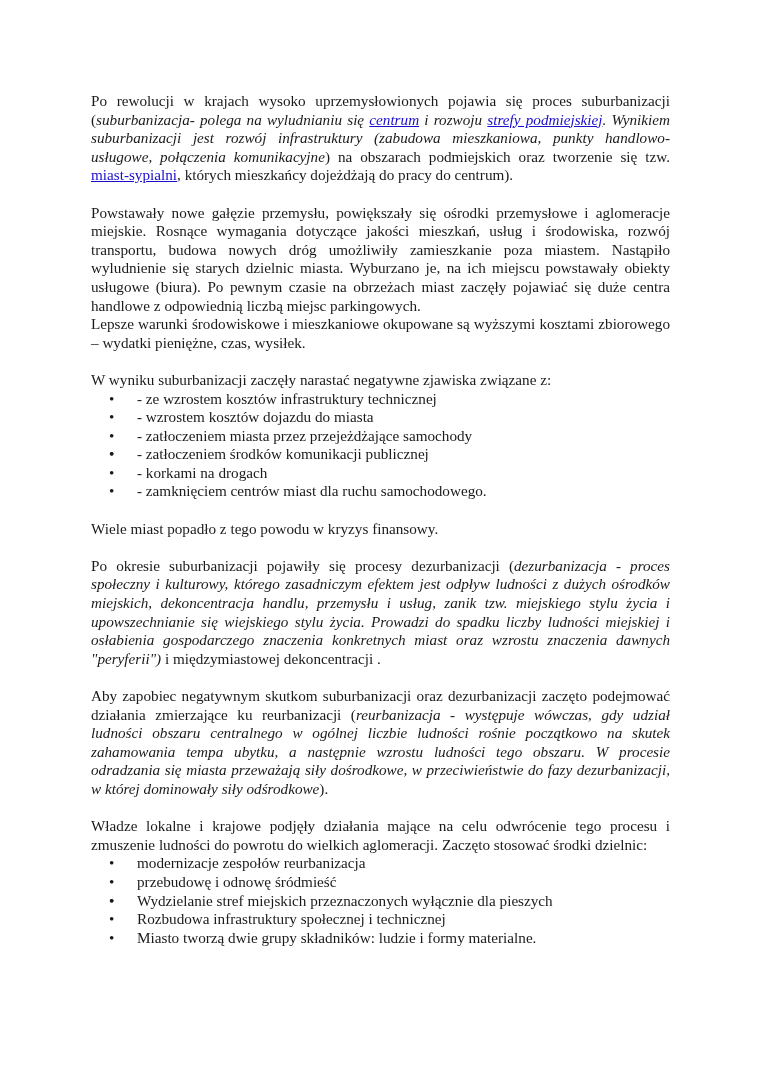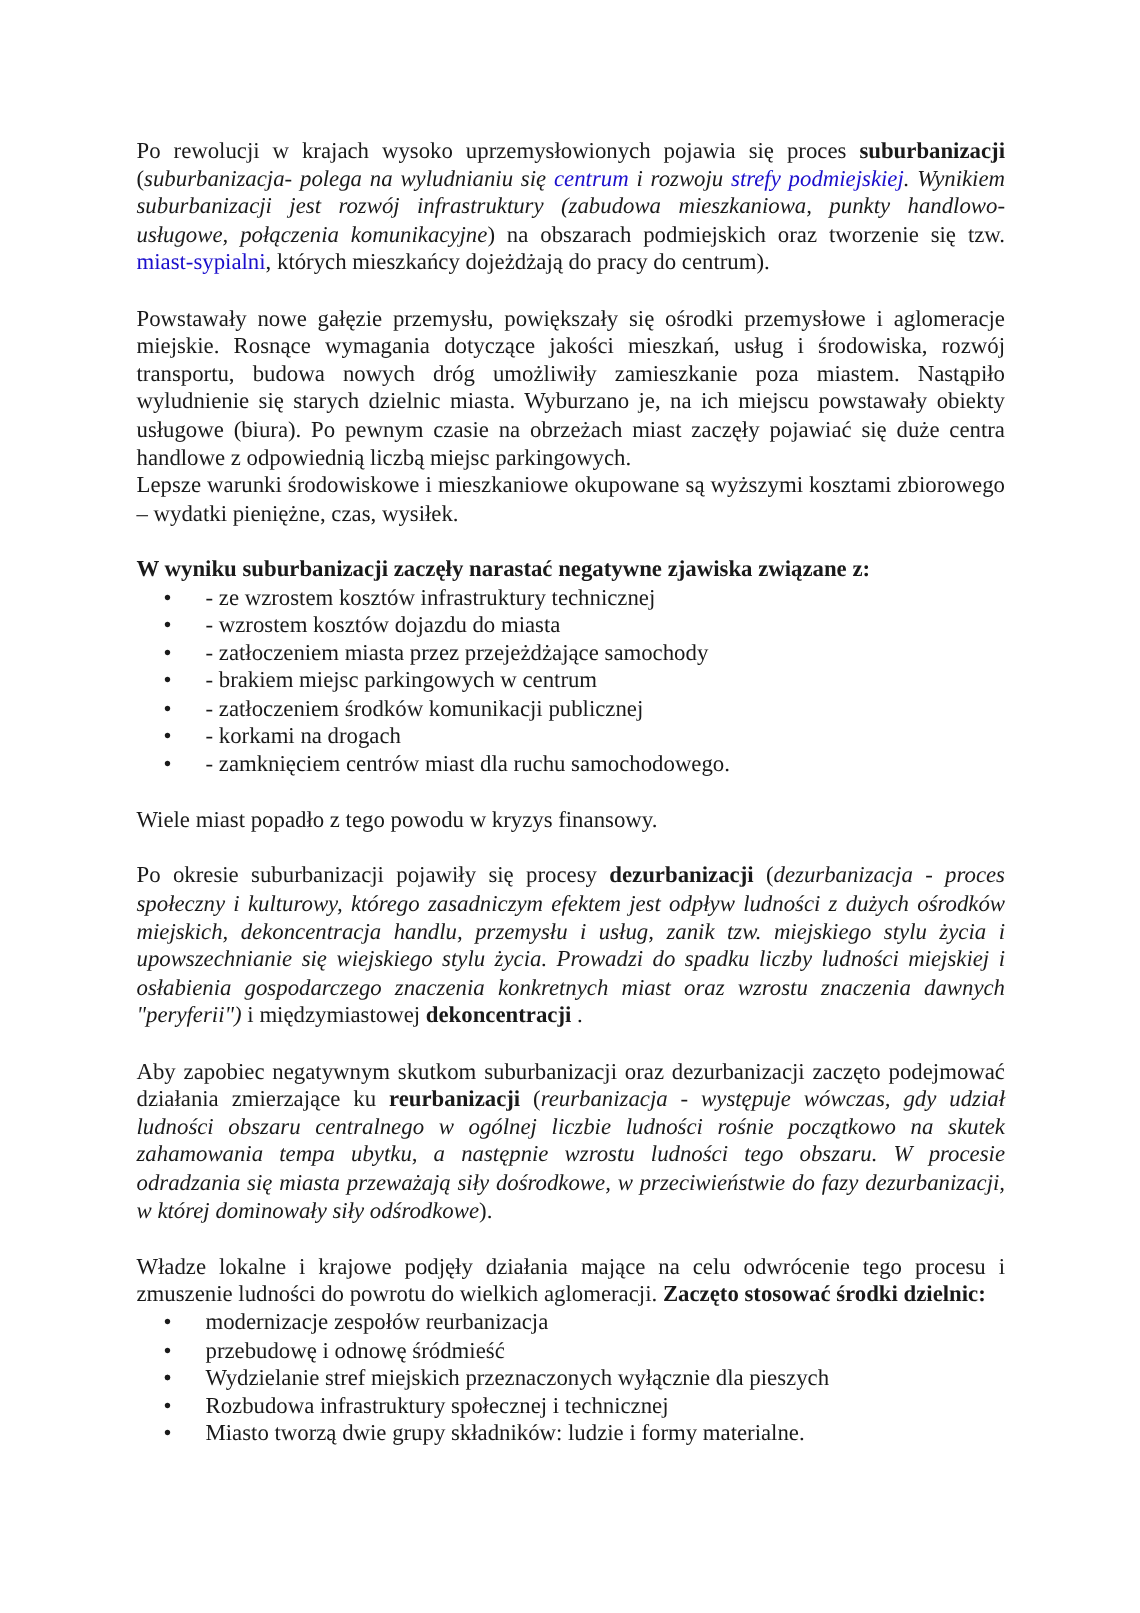--- a/index.html
+++ b/index.html
@@ -4,22 +4,22 @@
 <style>
   html, body { margin: 0; padding: 0; background: #ffffff; }
   body { width: 760px; height: 1075px; position: relative; overflow: hidden; }
   .page {
     position: absolute; left: 91px; top: 92px; width: 579px;
     font-family: "Liberation Serif", "DejaVu Serif", serif;
     font-size: 15.2px; line-height: 18.6px; color: #1a1a1a;
   }
   p { margin: 0; text-align: justify; }
   .gap { height: 18.6px; }
-  a, .link { color: #1a0dcc; }
-  b { font-weight: bold; }
+  a, .link { color: #1a0dcc; text-decoration: underline; }
+  b { font-weight: normal; }
   i { font-style: italic; }
   ul { margin: 0; padding: 0; list-style: none; }
   ul li { position: relative; padding-left: 28px; margin-left: 18px; }
   ul li .bullet { position: absolute; left: 0; top: 0; }
 </style>
 </head>
 <body>
 
 <div class="page">
 
@@ -30,21 +30,21 @@
   <p>Powstawały nowe gałęzie przemysłu, powiększały się ośrodki przemysłowe i aglomeracje miejskie. Rosnące wymagania dotyczące jakości mieszkań, usług i środowiska, rozwój transportu, budowa nowych dróg umożliwiły zamieszkanie poza miastem. Nastąpiło wyludnienie się starych dzielnic miasta. Wyburzano je, na ich miejscu powstawały obiekty usługowe (biura). Po pewnym czasie na obrzeżach miast zaczęły pojawiać się duże centra handlowe z odpowiednią liczbą miejsc parkingowych.</p>
   <p>Lepsze warunki środowiskowe i mieszkaniowe okupowane są wyższymi kosztami zbiorowego – wydatki pieniężne, czas, wysiłek.</p>
 
   <div class="gap"></div>
 
   <p><b>W wyniku suburbanizacji zaczęły narastać negatywne zjawiska związane z:</b></p>
   <ul>
     <li><span class="bullet">•</span><span>- ze wzrostem kosztów infrastruktury technicznej</span></li>
     <li><span class="bullet">•</span><span>- wzrostem kosztów dojazdu do miasta</span></li>
     <li><span class="bullet">•</span><span>- zatłoczeniem miasta przez przejeżdżające samochody</span></li>
-    <li><span class="bullet">•</span><span>- brakiem miejsc parkingowych w centrum</span></li>
+    <li><span class="bullet">•</span></li>
     <li><span class="bullet">•</span><span>- zatłoczeniem środków komunikacji publicznej</span></li>
     <li><span class="bullet">•</span><span>- korkami na drogach</span></li>
     <li><span class="bullet">•</span><span>- zamknięciem centrów miast dla ruchu samochodowego.</span></li>
   </ul>
 
   <div class="gap"></div>
 
   <p>Wiele miast popadło z tego powodu w kryzys finansowy.</p>
 
   <div class="gap"></div>

